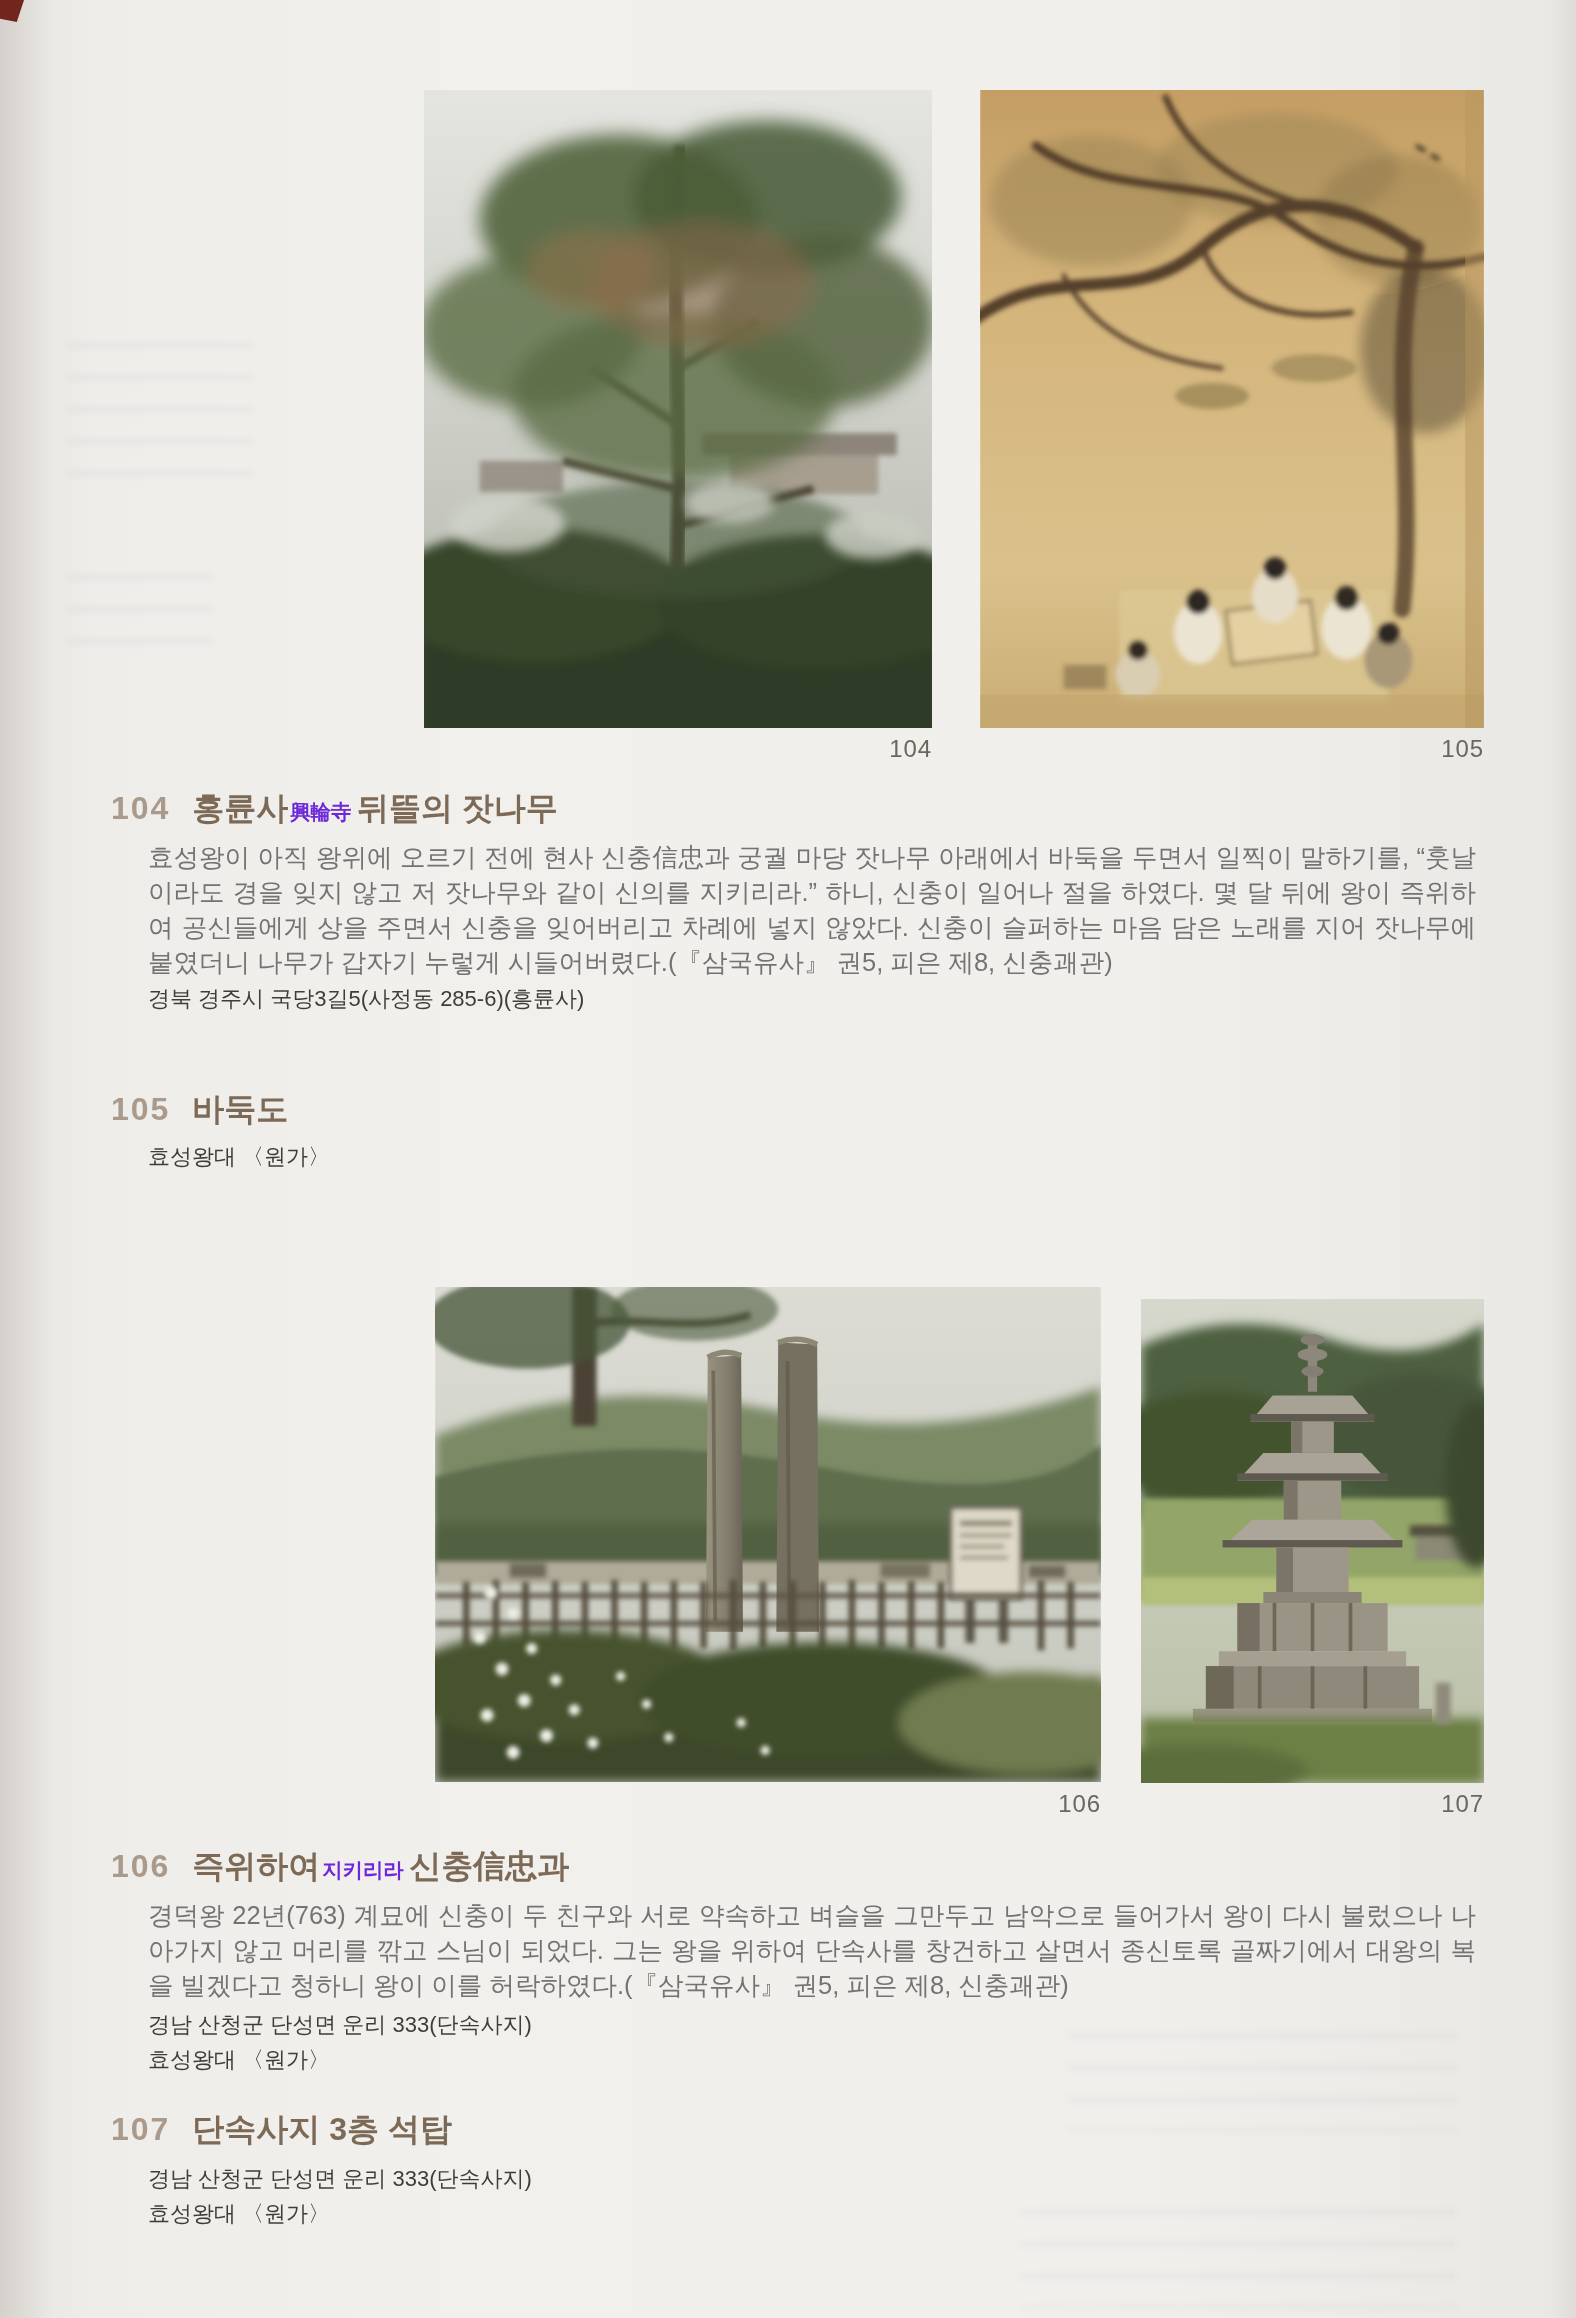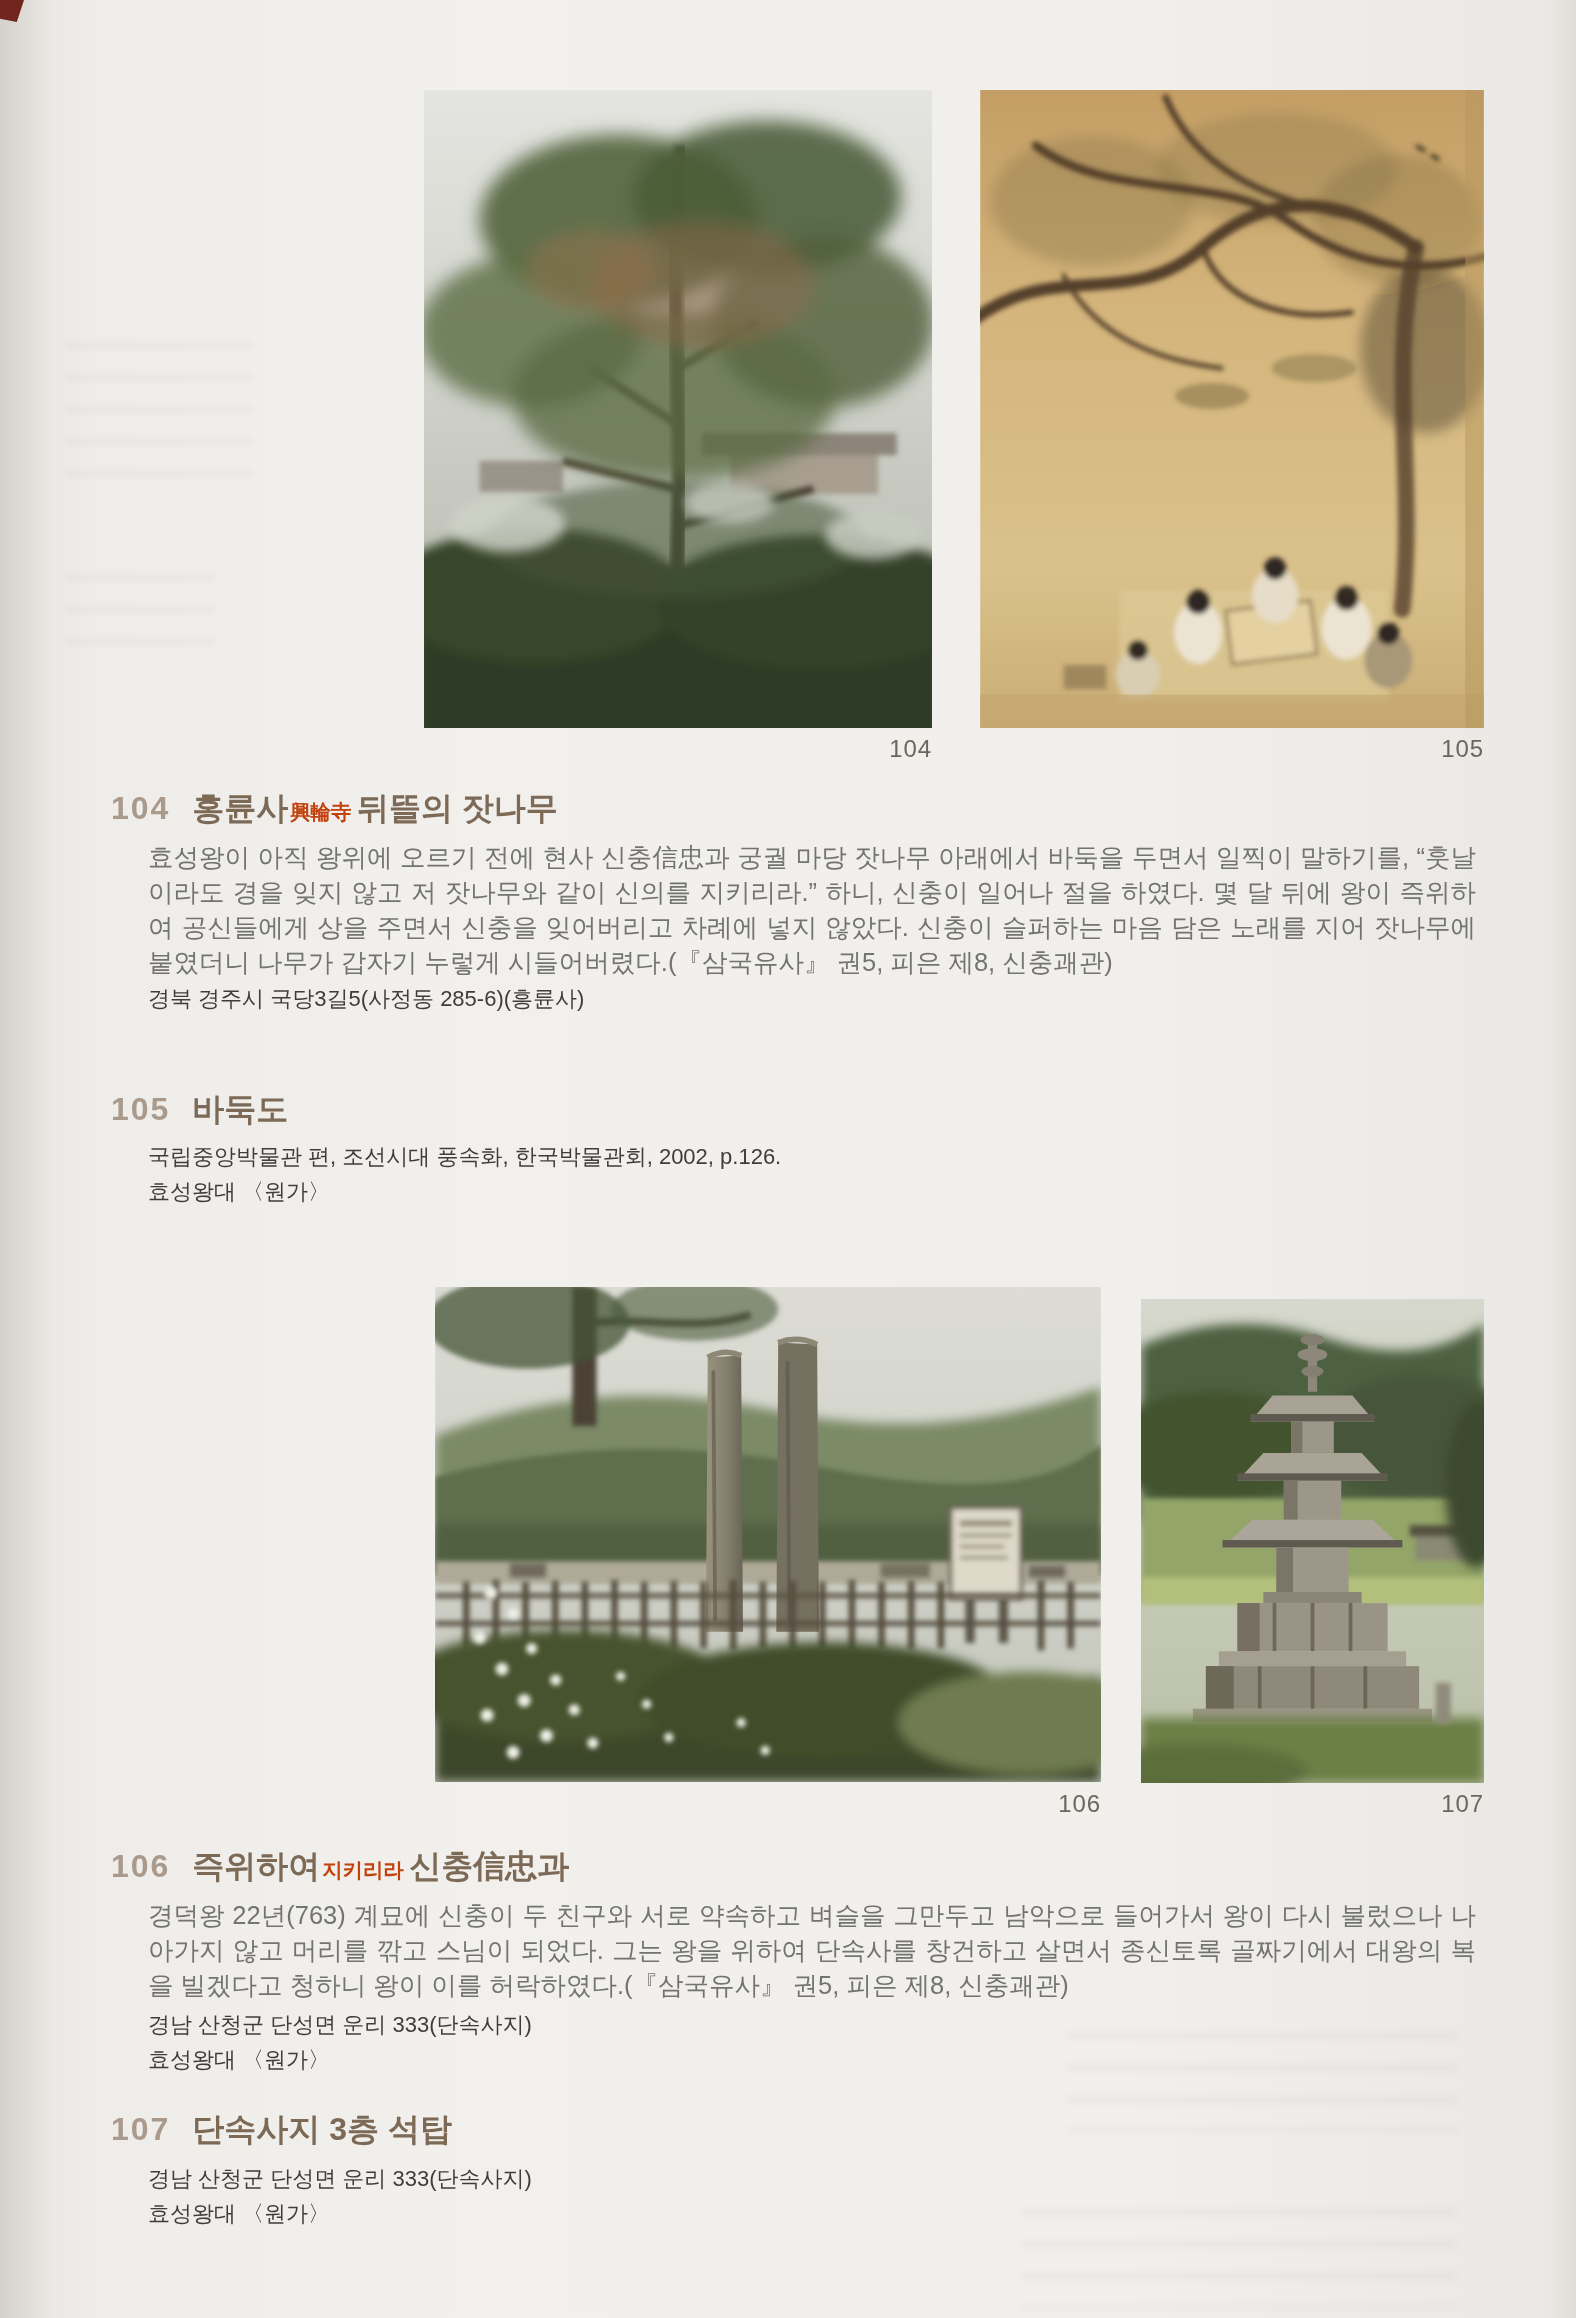--- a/index.html
+++ b/index.html
@@ -15,21 +15,21 @@
     letter-spacing:0.9px;
   }
   .head{
     position:absolute;left:111px;display:flex;align-items:baseline;
     font-weight:bold;color:#7c6a57;font-size:32px;line-height:37px;white-space:nowrap;
   }
   .head .num{
     display:inline-block;width:72px;color:#a99a8b;font-weight:600;
     letter-spacing:1.9px;margin-right:9.3px;
   }
-  .head .hanja{font-size:20.4px;font-weight:600;color:#c2410c;margin:0 5.6px 0 1.9px;}
+  .head .hanja{font-size:20.4px;font-weight:600;color:#6d28d9;margin:0 5.6px 0 1.9px;}
   .body-text{
     position:absolute;left:148px;width:1328px;font-size:25.5px;line-height:35px;
     color:#737373;text-align:justify;word-break:break-all;
   }
   .meta{
     position:absolute;left:148px;width:1328px;font-size:22px;line-height:35px;color:#3e3d3a;
   }
   .meta div{white-space:nowrap;}
   .corner-mark{
     position:absolute;left:0;top:0;width:24px;height:22px;background:#71251c;
@@ -177,21 +177,20 @@
 <div class="body-text" style="top:840px;">효성왕이 아직 왕위에 오르기 전에 현사 신충信忠과 궁궐 마당 잣나무 아래에서 바둑을 두면서 일찍이 말하기를, “훗날이라도 경을 잊지 않고 저 잣나무와 같이 신의를 지키리라.” 하니, 신충이 일어나 절을 하였다. 몇 달 뒤에 왕이 즉위하여 공신들에게 상을 주면서 신충을 잊어버리고 차례에 넣지 않았다. 신충이 슬퍼하는 마음 담은 노래를 지어 잣나무에 붙였더니 나무가 갑자기 누렇게 시들어버렸다.(『삼국유사』 권5, 피은 제8, 신충괘관)</div>
 <div class="meta" style="top:981px;">
   <div>경북 경주시 국당3길5(사정동 285-6)(흥륜사)</div>
 </div>
 
 <div class="head" style="top:1091px;">
   <span class="num">105</span>
   <span>바둑도</span>
 </div>
 <div class="meta" style="top:1139px;">
-  <div>국립중앙박물관 편, 조선시대 풍속화, 한국박물관회, 2002, p.126.</div>
   <div>효성왕대 〈원가〉</div>
 </div>
 
 <div class="figure" style="left:435px;top:1287px;width:666px;height:495px;">
 <svg viewBox="0 0 718 534" width="666" height="495" xmlns="http://www.w3.org/2000/svg">
   <defs>
     <linearGradient id="sky6" x1="0" y1="0" x2="0" y2="1">
       <stop offset="0" stop-color="#dcdcd5"></stop>
           <stop offset="1" stop-color="#c3c6bb"></stop>
     </linearGradient>

